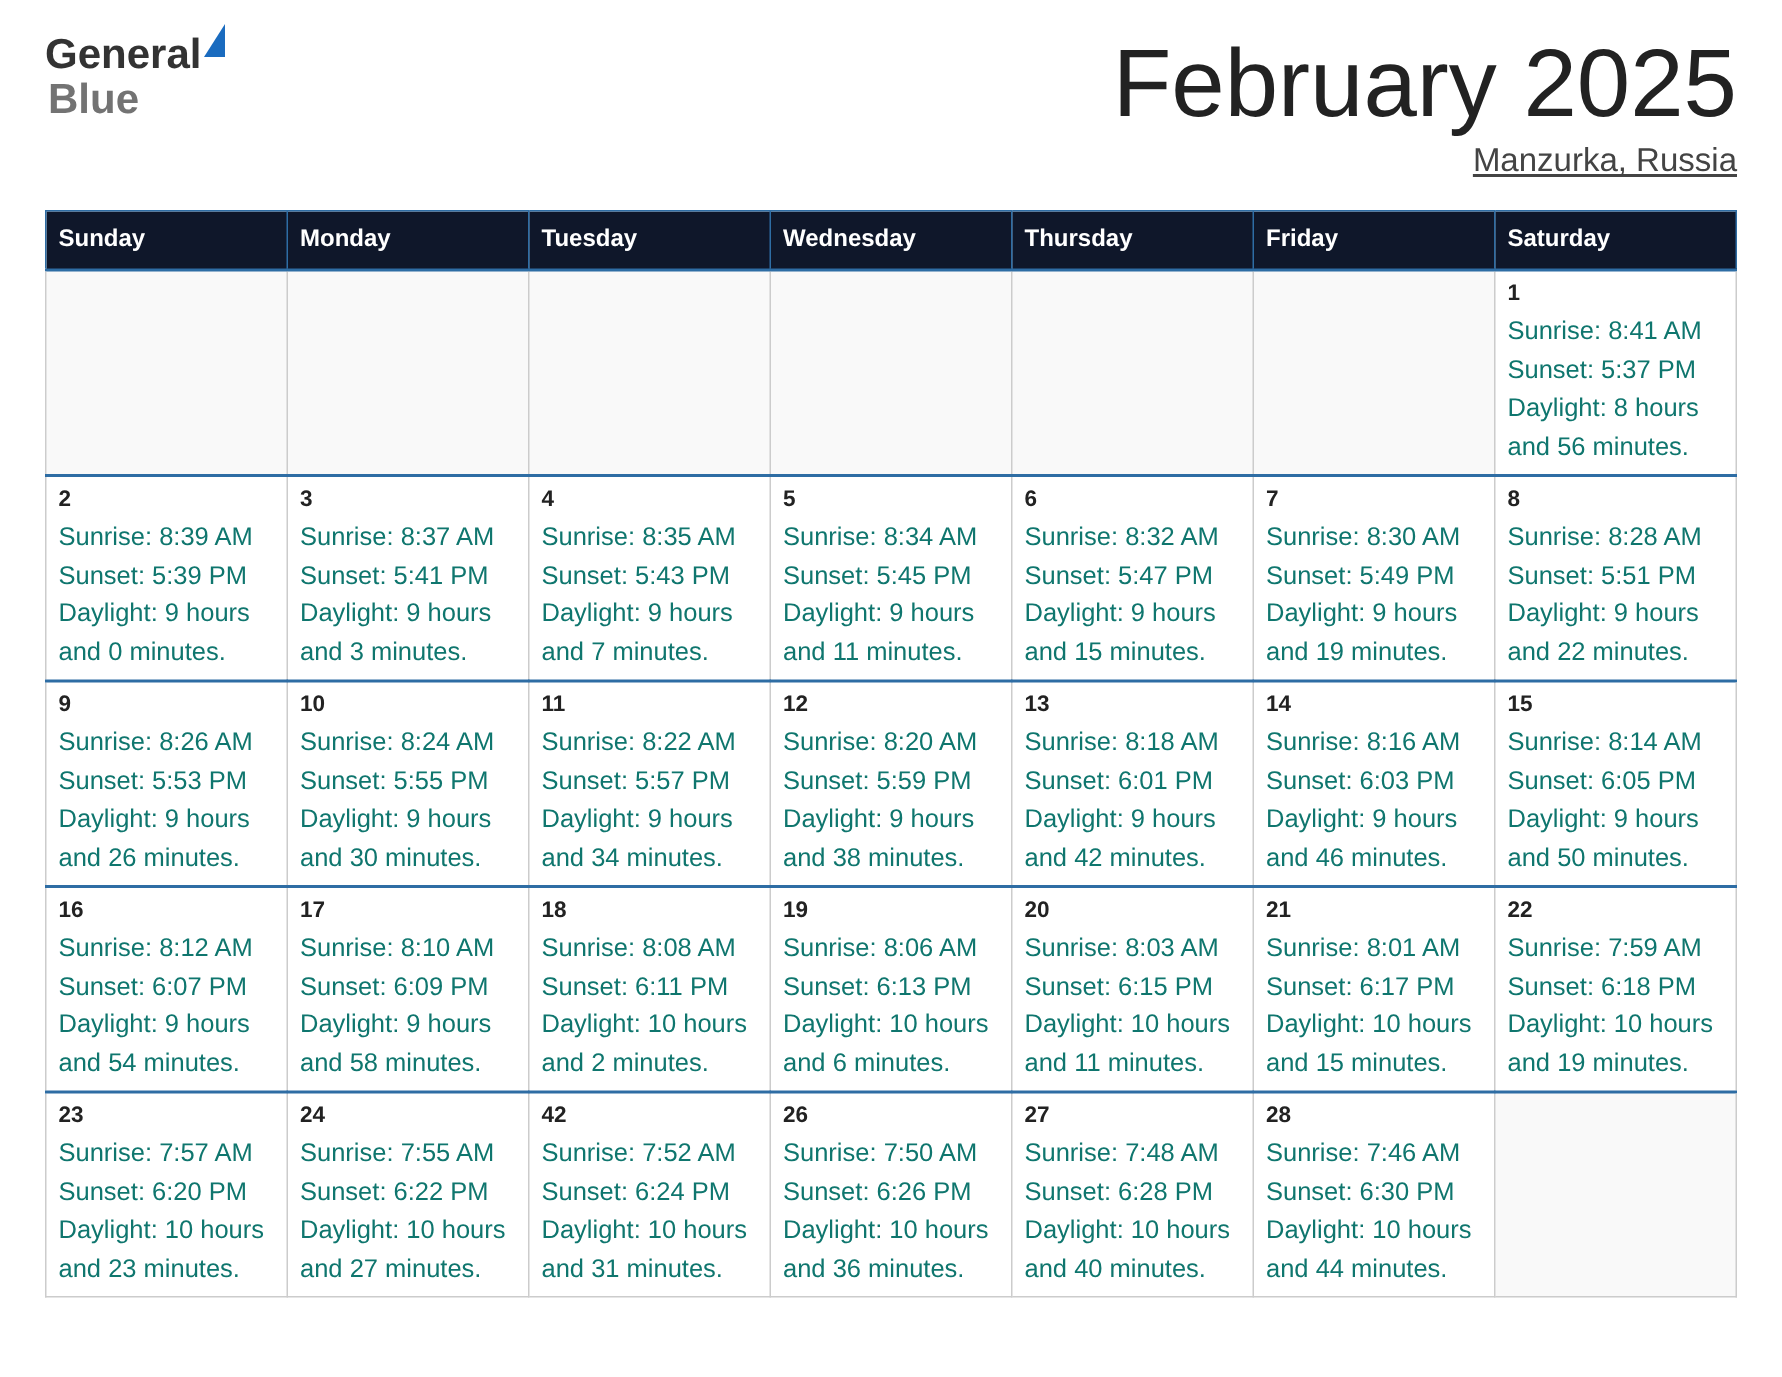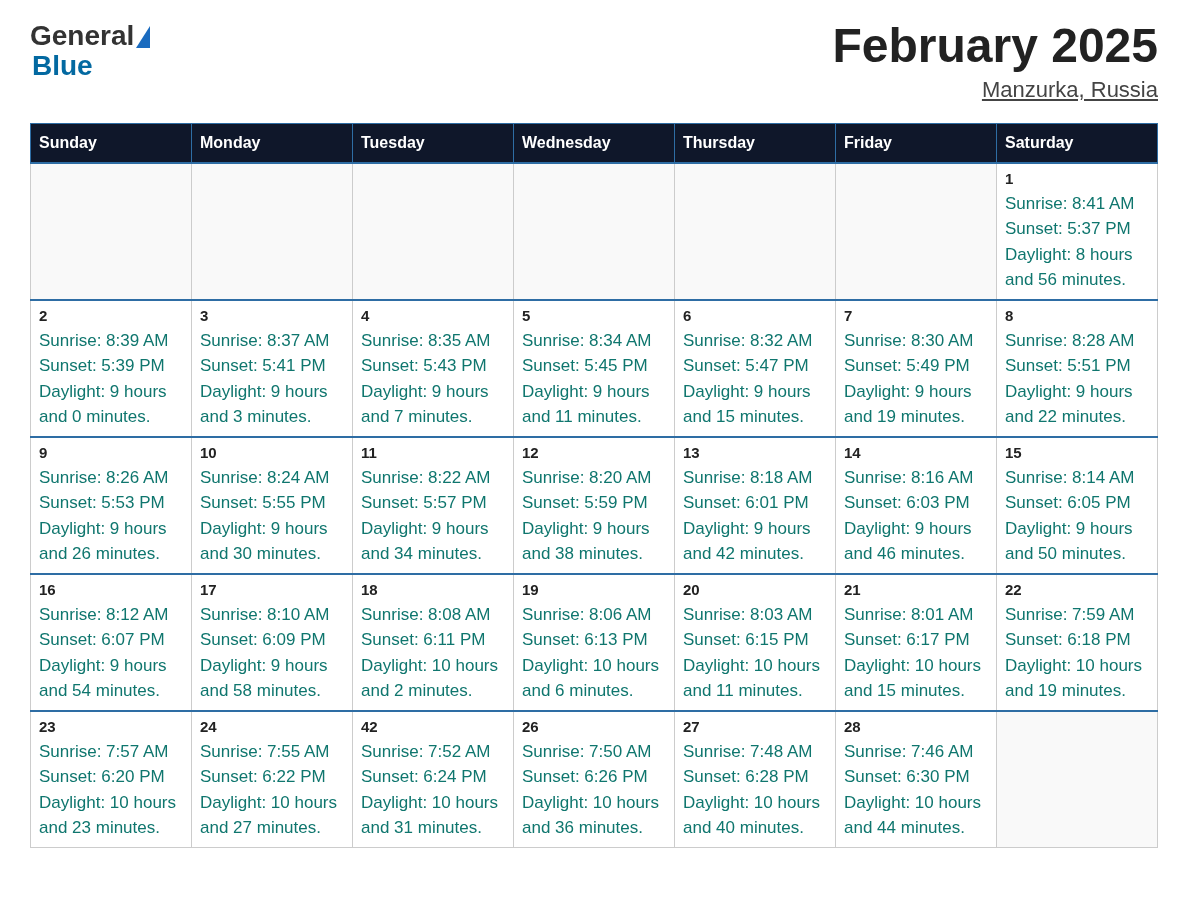--- a/index.html
+++ b/index.html
@@ -17,38 +17,38 @@
       margin-bottom: 20px;
     }
     .logo-text-general {
       font-size: 28px;
       font-weight: bold;
       color: #333;
     }
     .logo-text-blue {
       font-size: 28px;
       font-weight: bold;
-      color: #0369a1;
+      color: #737373;
       margin-top: 21px;
     }
     .logo-icon {
       width: 0;
       height: 0;
       border-left: 14px solid transparent;
       border-bottom: 22px solid #1a6bbf;
       margin-left: 2px;
       position: relative;
       top: -4px;
     }
     .title-block {
       text-align: right;
     }
     .month-title {
-      font-size: 48px;
-      font-weight: bold;
+      font-size: 64px;
+      font-weight: normal;
       color: #222;
       line-height: 1.1;
     }
     .location-title {
       font-size: 22px;
       color: #444;
       margin-top: 4px;
       text-decoration: underline;
     }
     .calendar {
@@ -90,21 +90,21 @@
     .empty-cell {
       background: #f9f9f9;
     }
     .logo-wrapper {
       display: flex;
       flex-direction: column;
       align-items: flex-start;
     }
     .logo-line1 {
       display: flex;
-      align-items: flex-end;
+      align-items: flex-start;
     }
     .logo-line2 {
       margin-left: 2px;
       margin-top: -2px;
     }
   </style>
 </head>
 <body>
 
 <div class="header">

